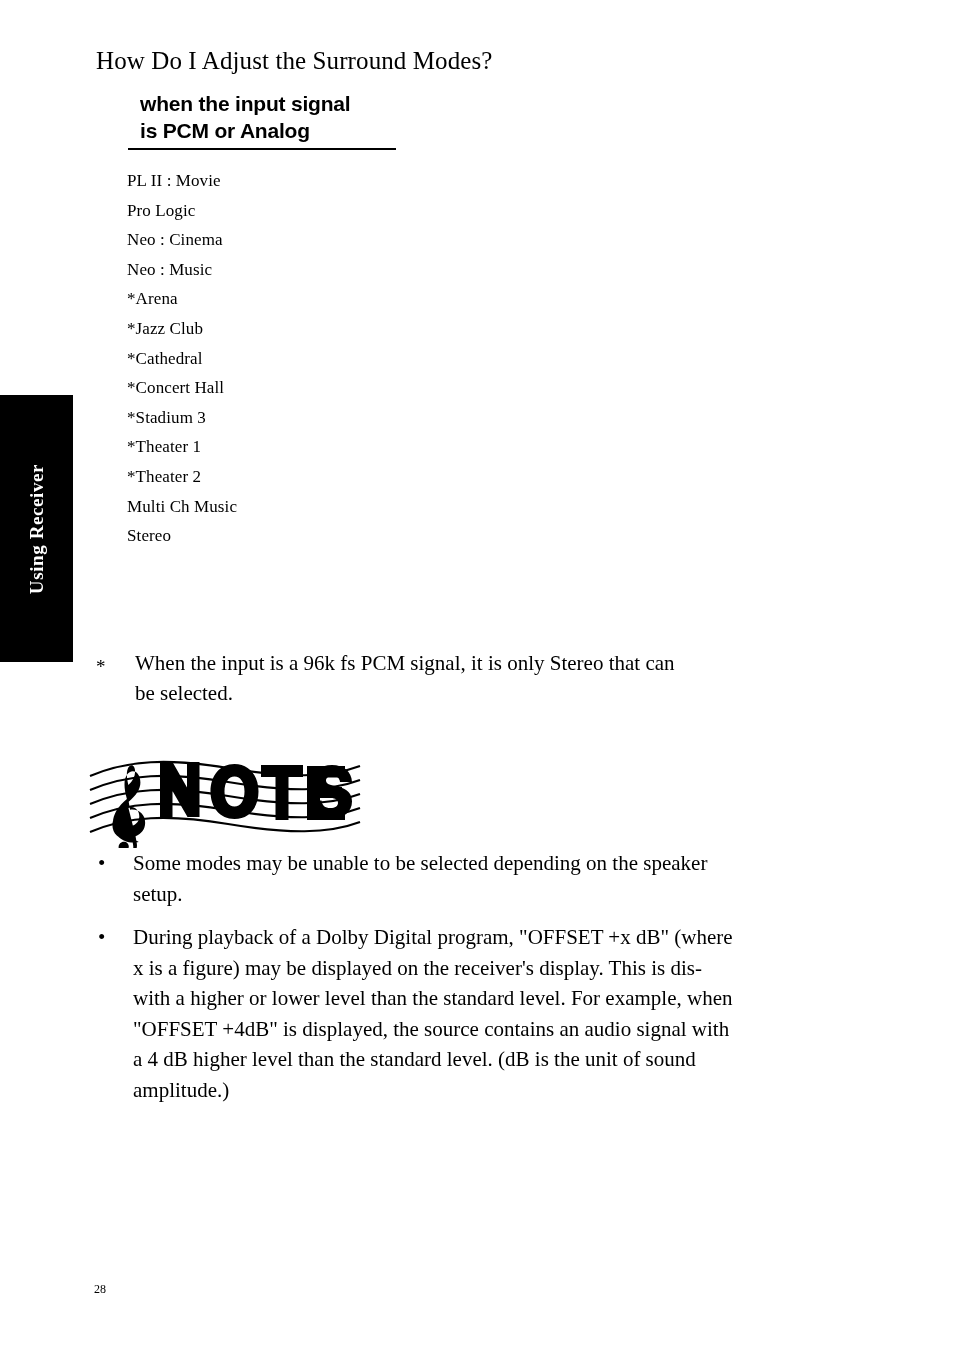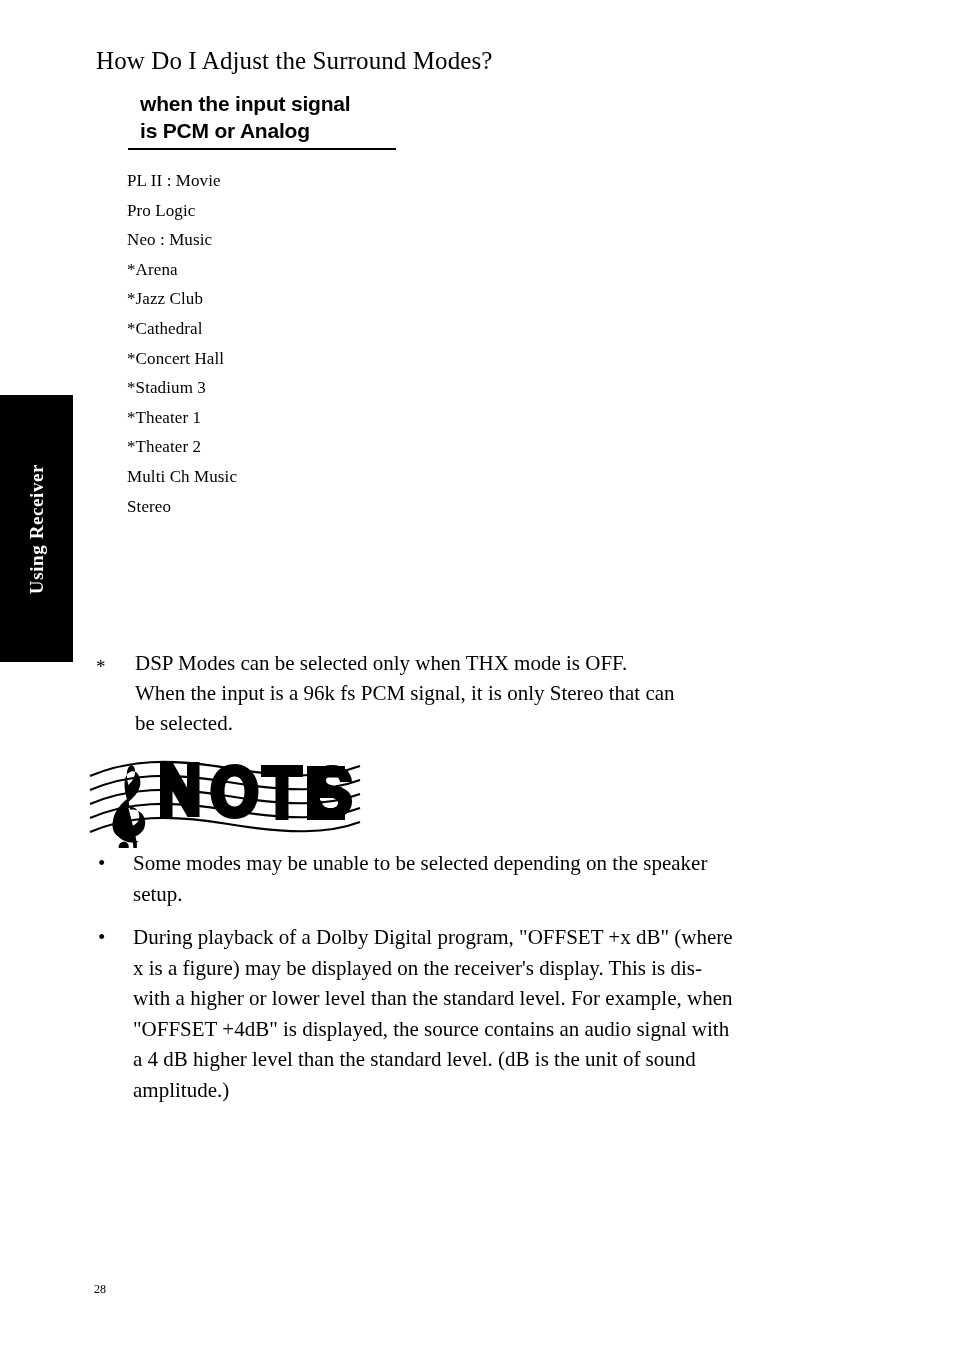--- a/index.html
+++ b/index.html
@@ -177,36 +177,36 @@
 
 <div class="section-heading">
   <span class="line">when the input signal</span>
   <span class="line">is PCM or Analog</span>
 </div>
 <div class="heading-rule"></div>
 
 <div class="mode-list">
   <div class="mode-item">PL II : Movie</div>
   <div class="mode-item">Pro Logic</div>
+  <div class="mode-item">Neo : Cinema</div>
   <div class="mode-item">Neo : Music</div>
   <div class="mode-item">*Arena</div>
   <div class="mode-item">*Jazz Club</div>
   <div class="mode-item">*Cathedral</div>
   <div class="mode-item">*Concert Hall</div>
   <div class="mode-item">*Stadium 3</div>
   <div class="mode-item">*Theater 1</div>
   <div class="mode-item">*Theater 2</div>
   <div class="mode-item">Multi Ch Music</div>
   <div class="mode-item">Stereo</div>
 </div>
 
 <div class="footnote">
   <span class="footnote-marker">*</span>
   <div class="footnote-body">
-    <span class="line">DSP Modes can be selected only when THX mode is OFF.</span>
     <span class="line">When the input is a 96k fs PCM signal, it is only Stereo that can</span>
     <span class="line">be selected.</span>
   </div>
 </div>
 
 <div class="notes-logo">
   <svg width="280" height="100" viewBox="0 0 280 100" xmlns="http://www.w3.org/2000/svg">
     <g fill="none" stroke="#000000" stroke-width="2.1">
       <path d="M2,28 C40,12 80,10 140,20 C200,30 240,30 272,18"></path>
       <path d="M2,42 C40,26 80,24 140,34 C200,44 240,44 272,32"></path>

